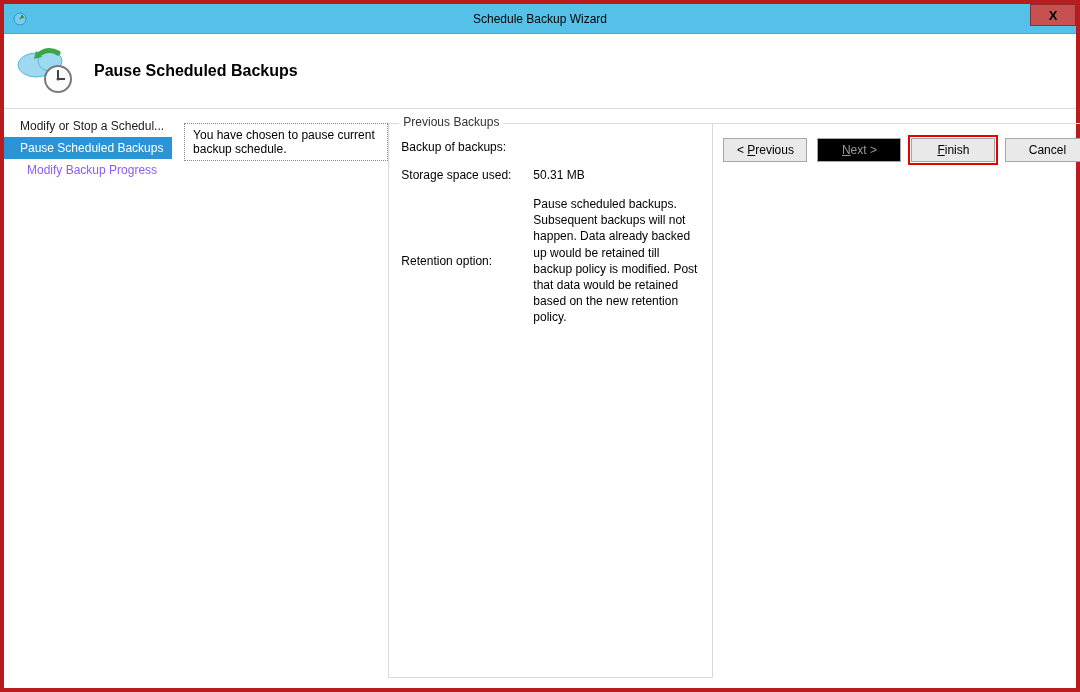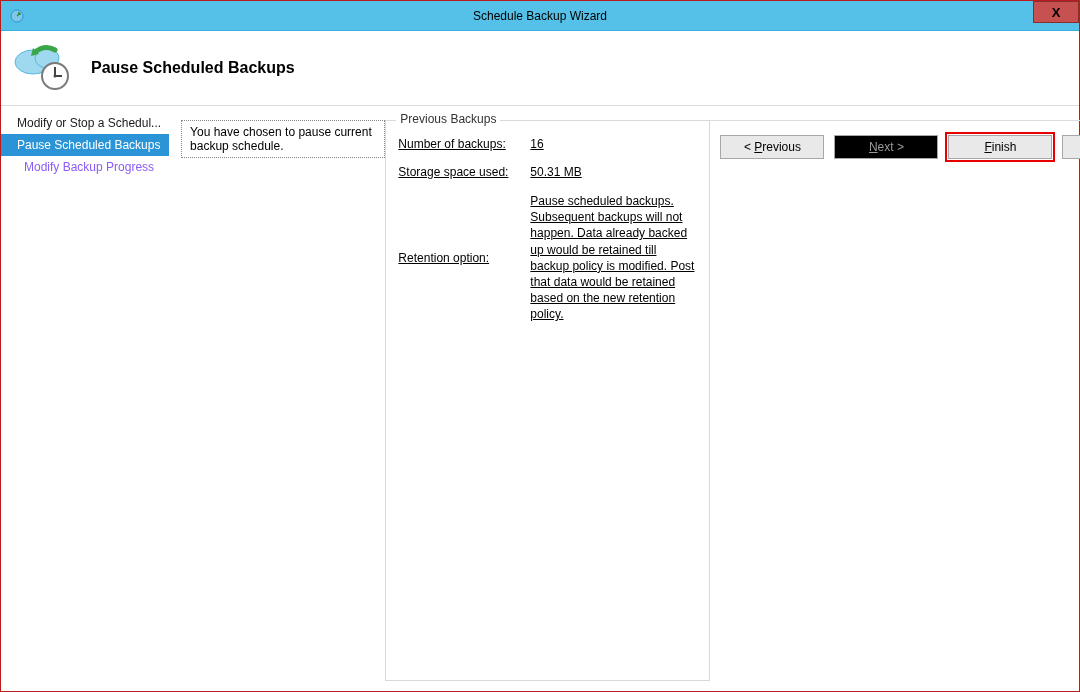--- a/index.html
+++ b/index.html
@@ -6,21 +6,21 @@
   html, body { margin: 0; padding: 0; }
   body {
     font-family: "Segoe UI", Tahoma, sans-serif;
     font-size: 12px;
     background: #ffffff;
     color: #000;
   }
   .window {
     width: 1080px;
     height: 692px;
-    border: 1px solid #b91c1c;
+    border: 4px solid #b91c1c;
     background: #fff;
     display: flex;
     flex-direction: column;
     position: relative;
   }
   
   .titlebar {
     height: 30px;
     background: #55c1e8;
     display: flex;
@@ -111,21 +111,20 @@
     font-size: 12px;
     margin-bottom: 20px;
     max-width: 320px;
   }
   .groupbox {
     border: 1px solid #d9d9d9;
     width: 460px;
     position: relative;
     padding: 16px 12px 12px 12px;
     font-size: 12px;
-    text-decoration: underline;
   }
   .groupbox .legend {
     position: absolute;
     top: -9px;
     left: 10px;
     background: #fff;
     padding: 0 4px;
     color: #333;
   }
   .kv-row {
@@ -147,21 +146,21 @@
   }
   
   .footer {
     border-top: 1px solid #dcdcdc;
     padding: 14px 18px 14px 10px;
     display:flex;
     justify-content: flex-end;
     gap: 10px;
   }
   .btn {
-    width: 104px;
+    width: 84px;
     height: 24px;
     border: 1px solid #a7a7a7;
     background: #e9e9e9;
     font-family: inherit;
     font-size: 12px;
     cursor: pointer;
     display:flex; align-items:center; justify-content:center;
     position: relative;
   }
   .btn.disabled {
@@ -225,22 +224,21 @@
 
     <div class="main">
       <div>
         <span class="info-text">You have chosen to pause current backup schedule.</span>
       </div>
 
       <div class="groupbox">
         <div class="legend">Previous Backups</div>
 
         <div class="kv-row">
-          <div class="kv-label">Number of backups:</div>
-          <div class="kv-value">16</div>
+          <div class="kv-label">Backup of backups:</div>
         </div>
 
         <div class="kv-row">
           <div class="kv-label">Storage space used:</div>
           <div class="kv-value">50.31 MB</div>
         </div>
 
         <div class="kv-row" style="align-items:center;">
           <div class="kv-label">Retention option:</div>
           <div class="kv-value retention"> Pause scheduled backups. Subsequent backups will not happen. Data already backed up would be retained till backup policy is modified. Post that data would be retained based on the new retention policy.</div>

